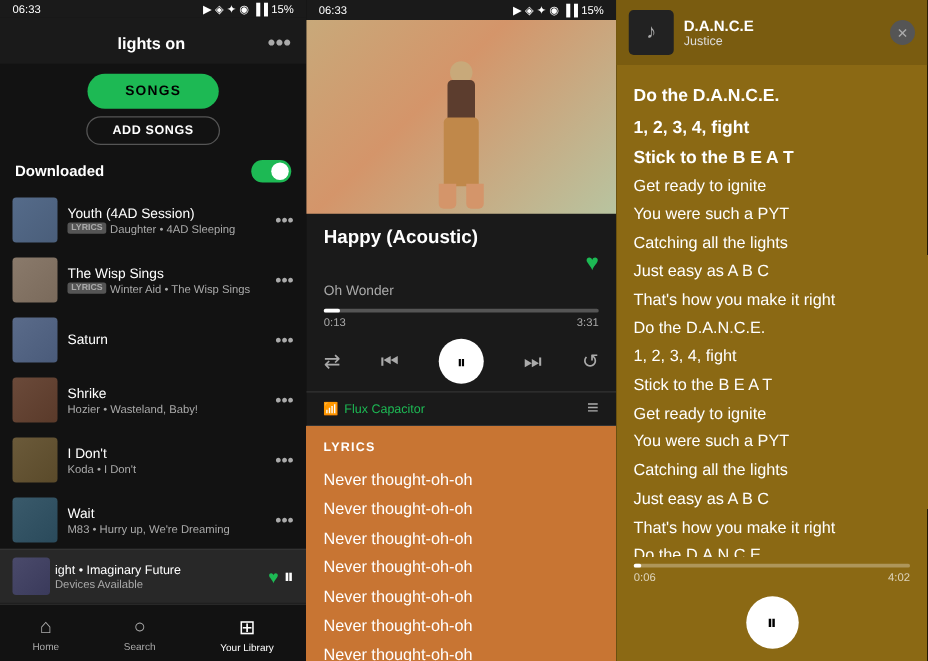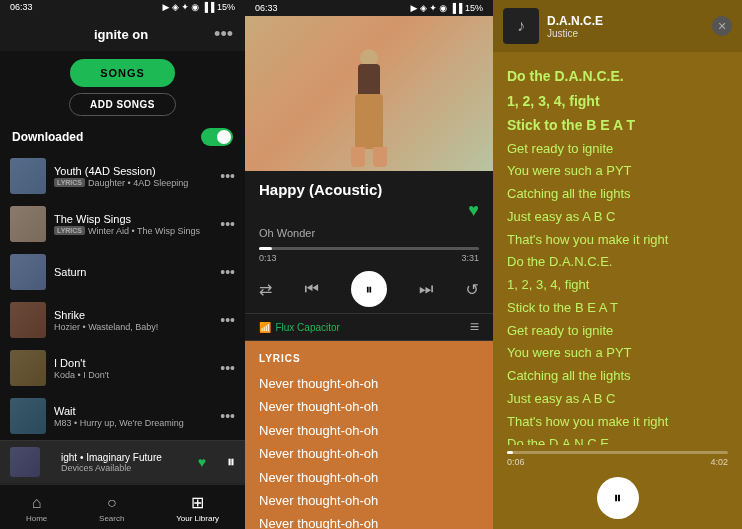--- a/index.html
+++ b/index.html
@@ -191,21 +191,21 @@
     .nav-label.active { color: #fff; }
 
     
     .now-playing-bar {
       display: flex;
       align-items: center;
       padding: 6px 10px;
       background: #282828;
       border-top: 1px solid #333;
       border-bottom: 1px solid #222;
-      gap: 21px;
+      gap: 4px;
     }
     .np-thumb {
       width: 30px;
       height: 30px;
       border-radius: 3px;
       background: #444;
       flex-shrink: 0;
     }
     .np-info { flex: 1; min-width: 0; }
     .np-title { color: #fff; font-size: 10px; font-weight: 500; }
@@ -437,21 +437,21 @@
       align-items: center;
       justify-content: center;
       font-size: 11px;
     }
     .p3-lyrics {
       flex: 1;
       padding: 12px 14px;
       overflow-y: auto;
     }
     .p3-lyric {
-      color: #bef264;
+      color: #ffffff;
       font-size: 13px;
       font-weight: 500;
       line-height: 1.75;
     }
     .p3-lyric.bold {
       font-weight: 800;
       font-size: 14px;
     }
     .p3-progress {
       padding: 6px 14px 4px;
@@ -508,21 +508,21 @@
 
 <div class="panel1">
 
   <div class="status-bar">
     <span>06:33</span>
     <span>▶ ◈ ✦ ◉ ▐▐ 15%</span>
   </div>
 
   <div class="panel1-header">
     <span style="width:16px"></span>
-    <span class="header-title">ignite on</span>
+    <span class="header-title">lights on</span>
     <span class="header-dots">•••</span>
   </div>
 
   <button class="pause-btn">SONGS</button>
   <button class="add-songs-btn">ADD SONGS</button>
 
   <div class="downloaded-row">
     <span class="downloaded-label">Downloaded</span>
     <div class="toggle"></div>
   </div>

